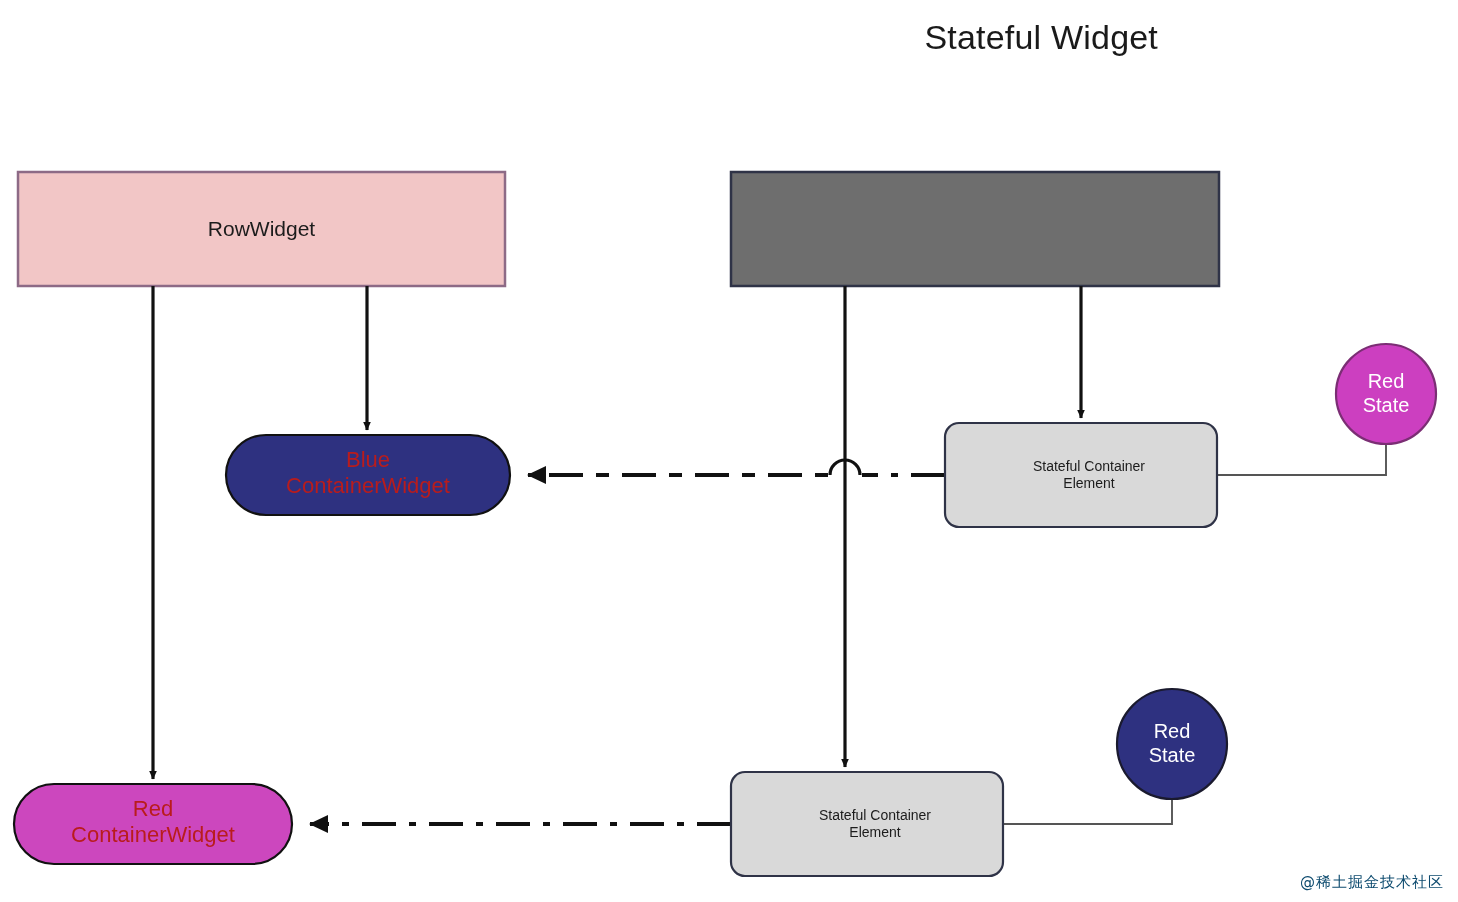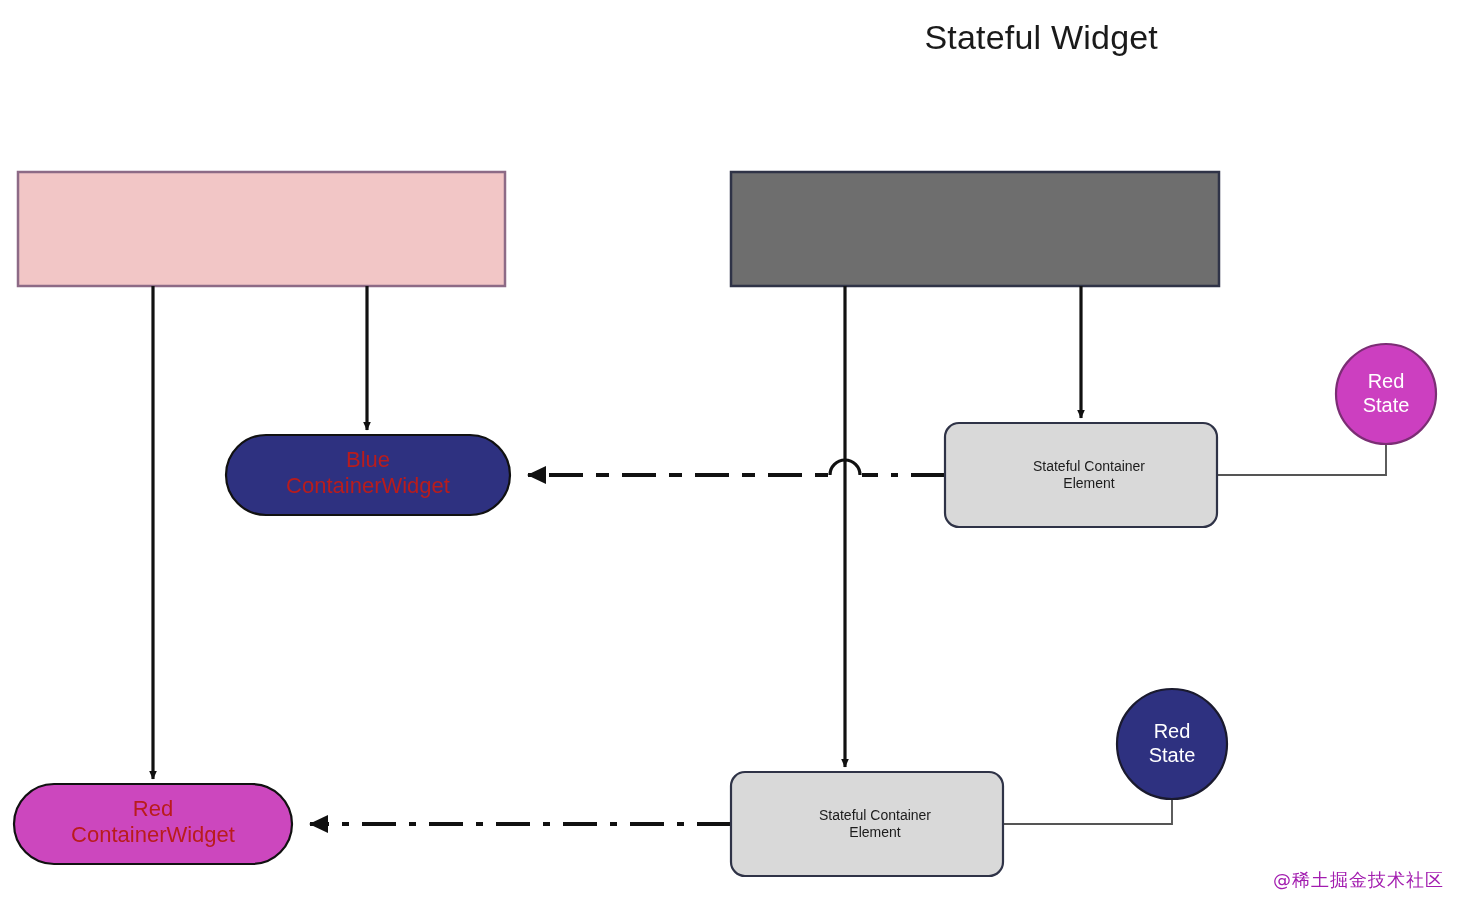--- a/index.html
+++ b/index.html
@@ -64,22 +64,22 @@
   }
   
   .state-text {
     font-size: 20px;
     color: #ffffff;
   }
   #watermark {
     position: absolute;
     right: 14px;
     bottom: 10px;
-    font-size: 18px;
-    color: #a21caf;
+    font-size: 15px;
+    color: #0c4a6e;
     letter-spacing: 1px;
     font-family: "DejaVu Sans", sans-serif;
   }
 </style>
 </head>
 <body>
 
 <div id="canvas">
 
   <div id="page-title">Stateful Widget</div>
@@ -123,20 +123,21 @@
 
     <rect x="945" y="423" width="272" height="104" rx="14" ry="14" fill="#D9D9D9" stroke="#2F3347" stroke-width="2.2"></rect>
 
     <rect x="731" y="772" width="272" height="104" rx="14" ry="14" fill="#D9D9D9" stroke="#2F3347" stroke-width="2.2"></rect>
 
     <circle cx="1386" cy="394" r="50" fill="#CC3FC0" stroke="#7B2E74" stroke-width="2.2"></circle>
 
     <circle cx="1172" cy="744" r="55" fill="#2E3180" stroke="#1A1A2E" stroke-width="2.2"></circle>
   </svg>
 
+  <div class="node-label hdr-text" style="left:18px; top:172px; width:487px; height:114px;">RowWidget</div>
 
 
   <div class="node-label pill-text" style="left:226px; top:433px; width:284px; height:80px;">Blue
 ContainerWidget</div>
 
   <div class="node-label pill-text" style="left:14px; top:782px; width:278px; height:80px;">Red
 ContainerWidget</div>
 
   <div class="node-label elem-text" style="left:945px; top:423px; width:272px; height:104px;">Stateful Container
 Element</div>

